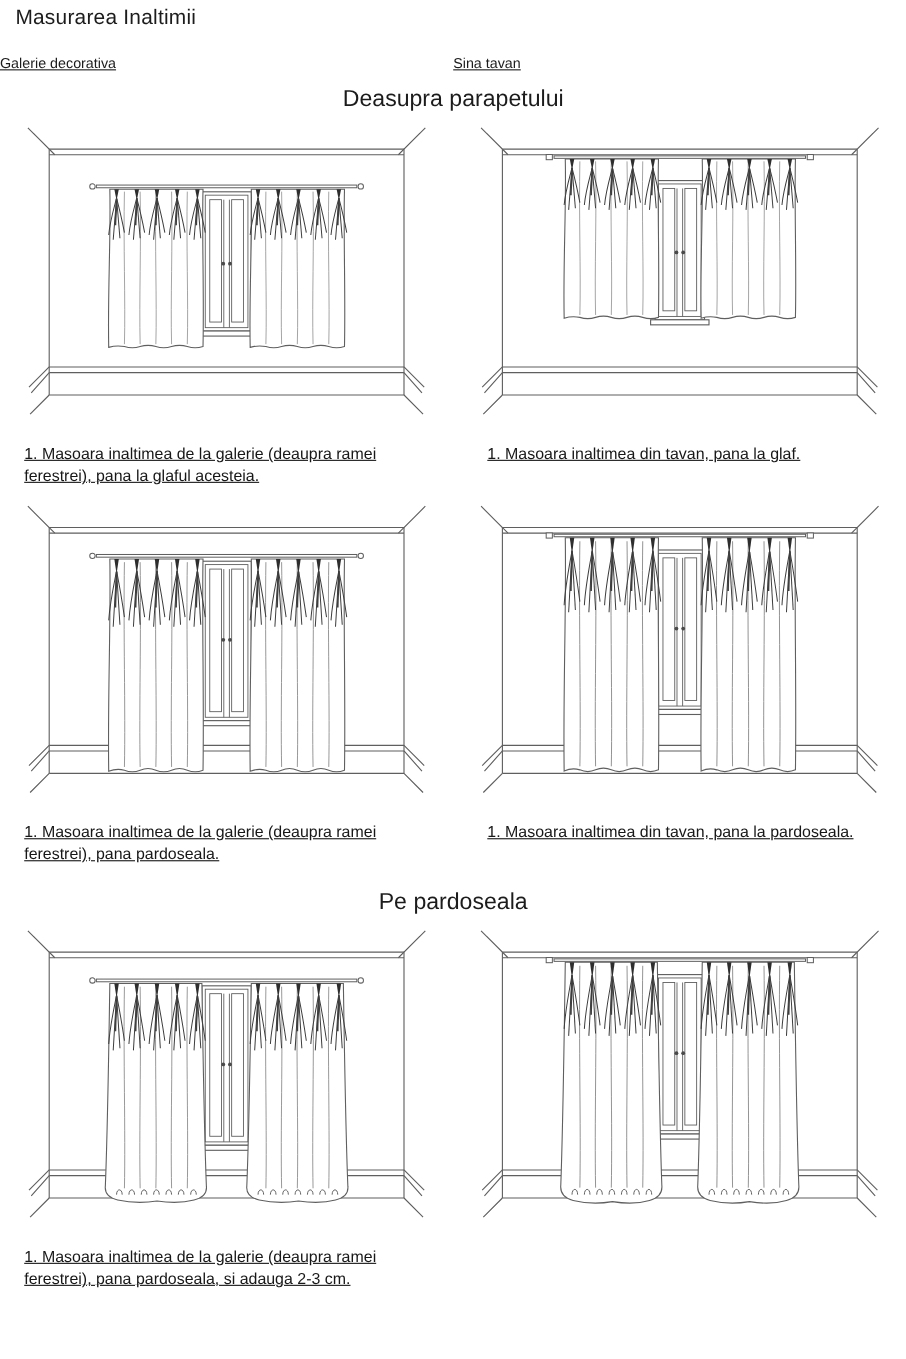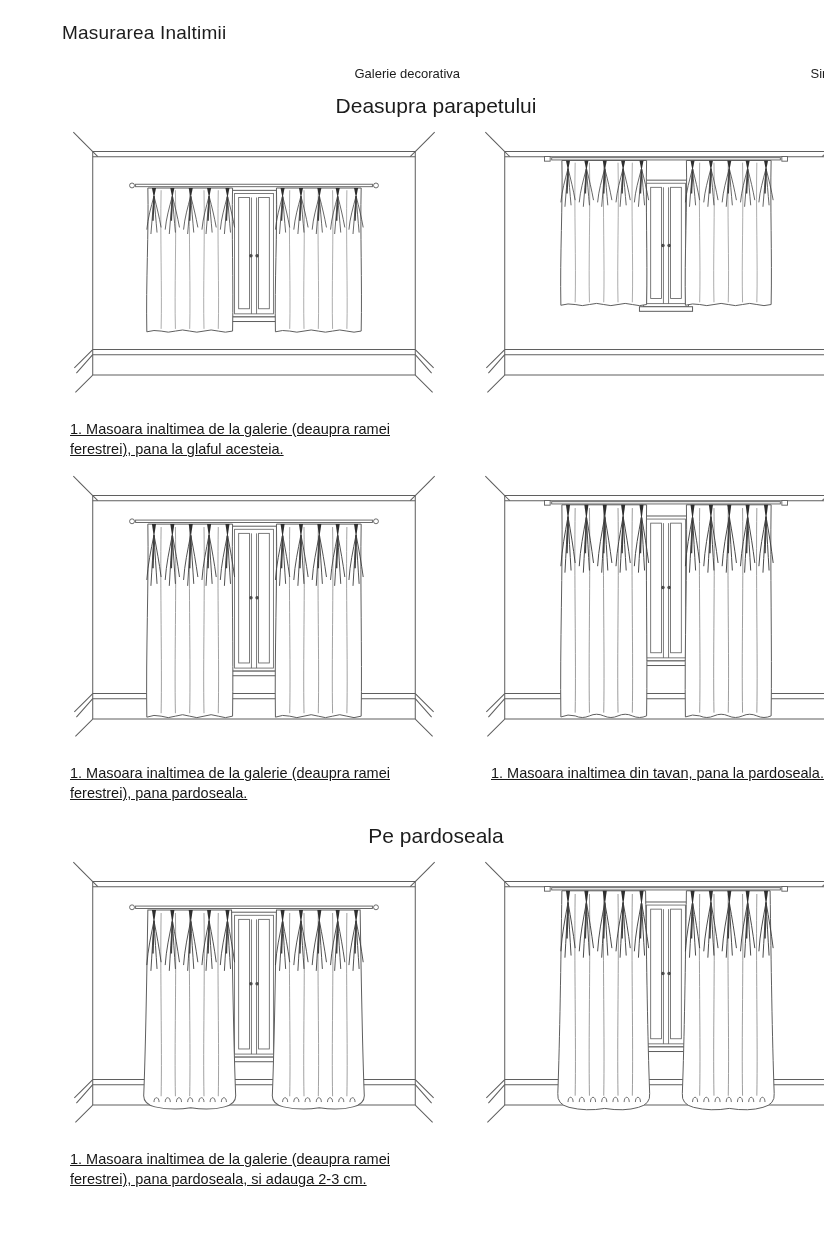--- a/index.html
+++ b/index.html
@@ -2,30 +2,30 @@
 <html><head>
 <meta charset="utf-8">
 <style>
   * { margin:0; padding:0; box-sizing:border-box; }
   html,body { background:#ffffff; }
   body {
     width:824px; height:1235px; overflow:hidden;
     font-family:"Liberation Sans", sans-serif;
     color:#1a1a1a;
   }
-  .page { padding-top:20px;margin-left:48px; }
+  .page { padding-top:4px; }
   h1.title {
     font-size:19px; font-weight:500; letter-spacing:.2px;
     margin:2px 0 0 14px; color:#1c1c1c;
   }
   .colheads {
     display:grid; grid-template-columns:412px 412px;
     margin-top:22px; font-size:13px; color:#1c1c1c;
   }
-  .colheads div { text-align:right; }
+  .colheads div { text-align:left;text-decoration:underline; }
   h2.section-title {
     font-size:21px; font-weight:500; text-align:center;
     margin:13px 0 5px; color:#1c1c1c;
   }
   .figrow {
     display:grid; grid-template-columns:412px 412px;
     justify-items:center; align-items:start;
   }
   svg.fig { display:block; }
   .caps {
@@ -163,20 +163,21 @@
       <use href="#room"></use>
       <use href="#win124" x="158" y="56"></use>
       <use href="#panel" transform="translate(74,36) scale(1,0.72)"></use>
       <use href="#panel" transform="translate(196,36) scale(1,0.72)"></use>
       <use href="#rail" x="68" y="34"></use>
     </svg>
   </div>
   <div class="caps">
     <p class="capleft">1. Masoara inaltimea de la galerie (deaupra ramei
 ferestrei), pana la glaful acesteia.</p>
+    <p class="capright">1. Masoara inaltimea din tavan, pana la glaf.</p>
   </div>
 
   <div class="figrow">
     <svg class="fig" viewBox="0 0 360 290" width="368" height="296" role="img">
       <use href="#room"></use>
       <use href="#win142" x="158" y="58"></use>
       <use href="#rod" x="64" y="52"></use>
       <use href="#panel" transform="translate(72,55) scale(1,0.96)"></use>
       <use href="#panel" transform="translate(198,55) scale(1,0.96)"></use>
     </svg>

